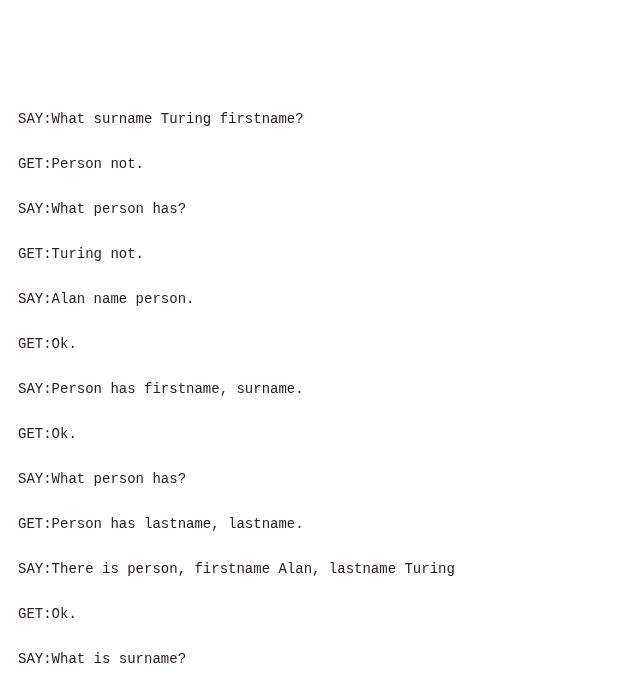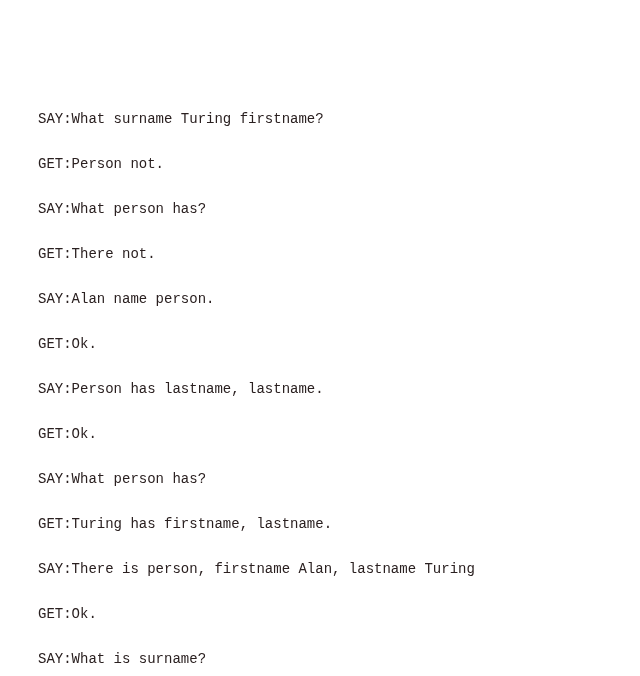--- a/index.html
+++ b/index.html
@@ -13,38 +13,37 @@
     line-height: 22.5px;
     color: #2a2020;
     padding: 18px 0 0 18px;
     white-space: pre;
     width: 640px;
     box-sizing: border-box;
     overflow: hidden;
   }
   .line {
     display: block;
-    margin-left: 20px;
   }
 </style>
 </head>
 <body>
 
 
 
 <span class="line">SAY:What surname Turing firstname?</span>
 <span class="line">GET:Person not.</span>
 <span class="line">SAY:What person has?</span>
-<span class="line">GET:There not.</span>
+<span class="line">GET:Turing not.</span>
 <span class="line">SAY:Alan name person.</span>
 <span class="line">GET:Ok.</span>
-<span class="line">SAY:Person has lastname, lastname.</span>
+<span class="line">SAY:Person has firstname, surname.</span>
 <span class="line">GET:Ok.</span>
 <span class="line">SAY:What person has?</span>
-<span class="line">GET:Turing has firstname, lastname.</span>
+<span class="line">GET:Person has lastname, lastname.</span>
 <span class="line">SAY:There is person, firstname Alan, lastname Turing</span>
 <span class="line">GET:Ok.</span>
 <span class="line">SAY:What is surname?</span>
 
 
 
 
 
 
 

